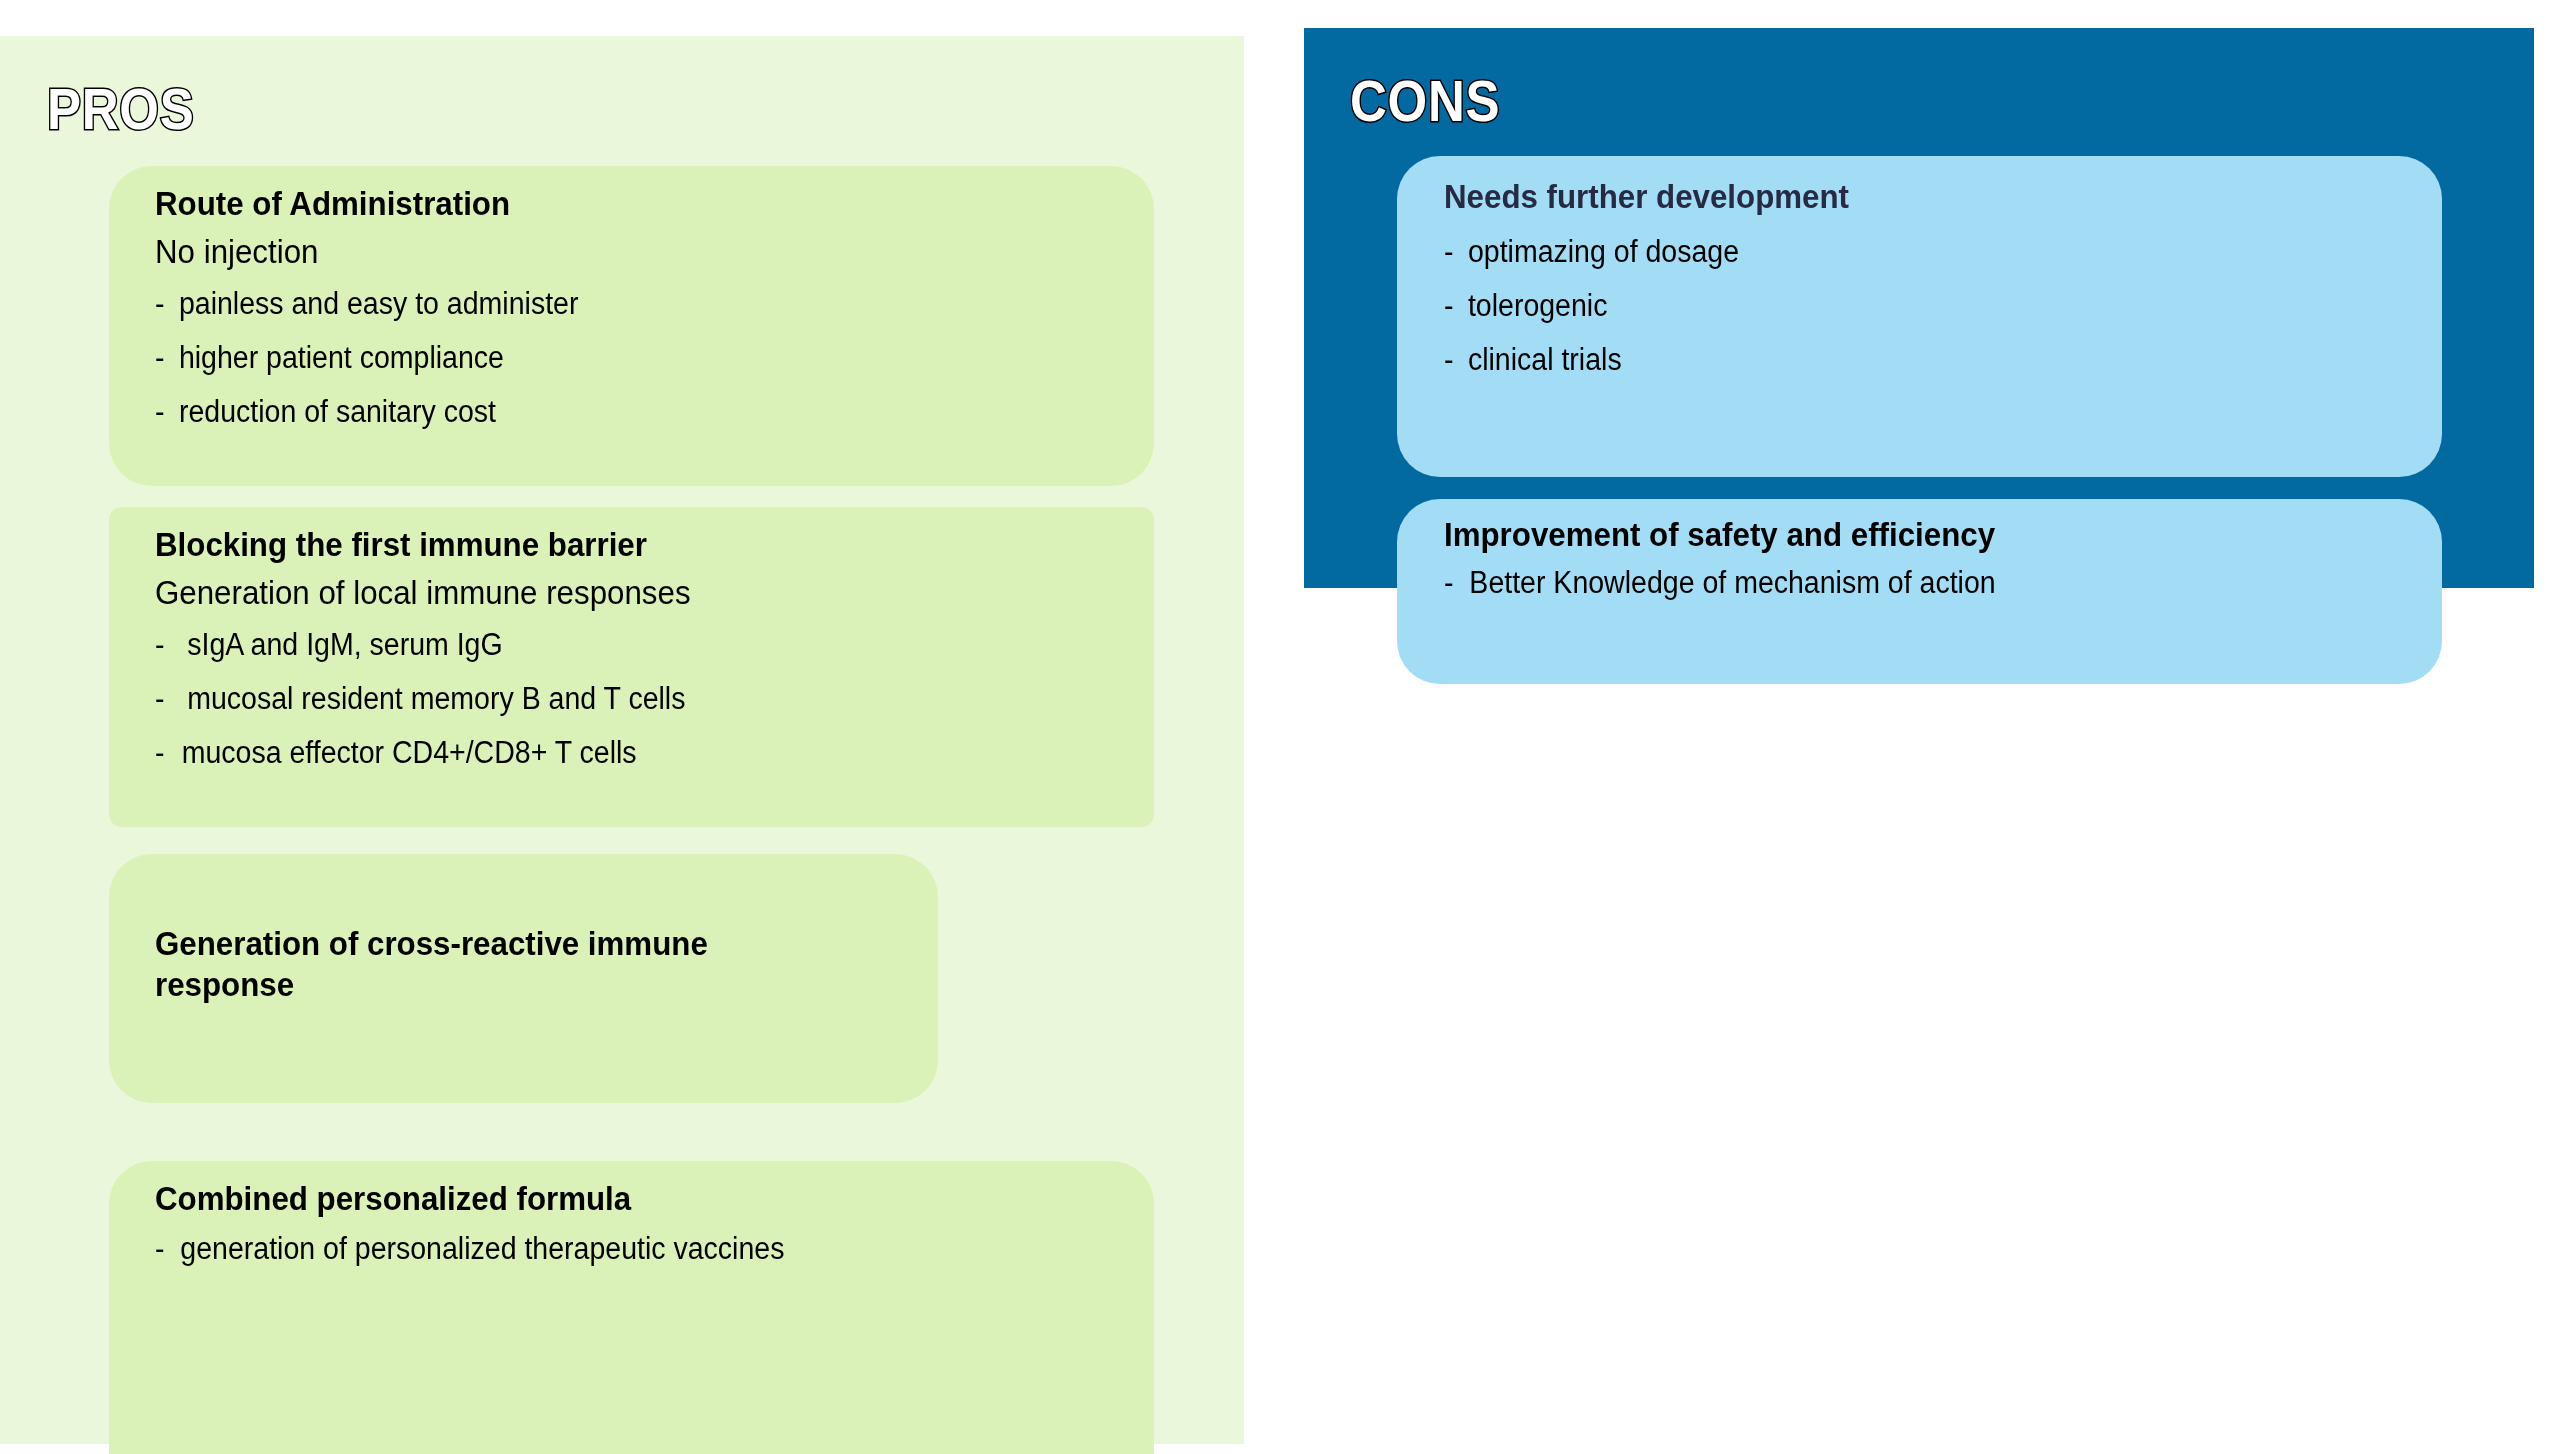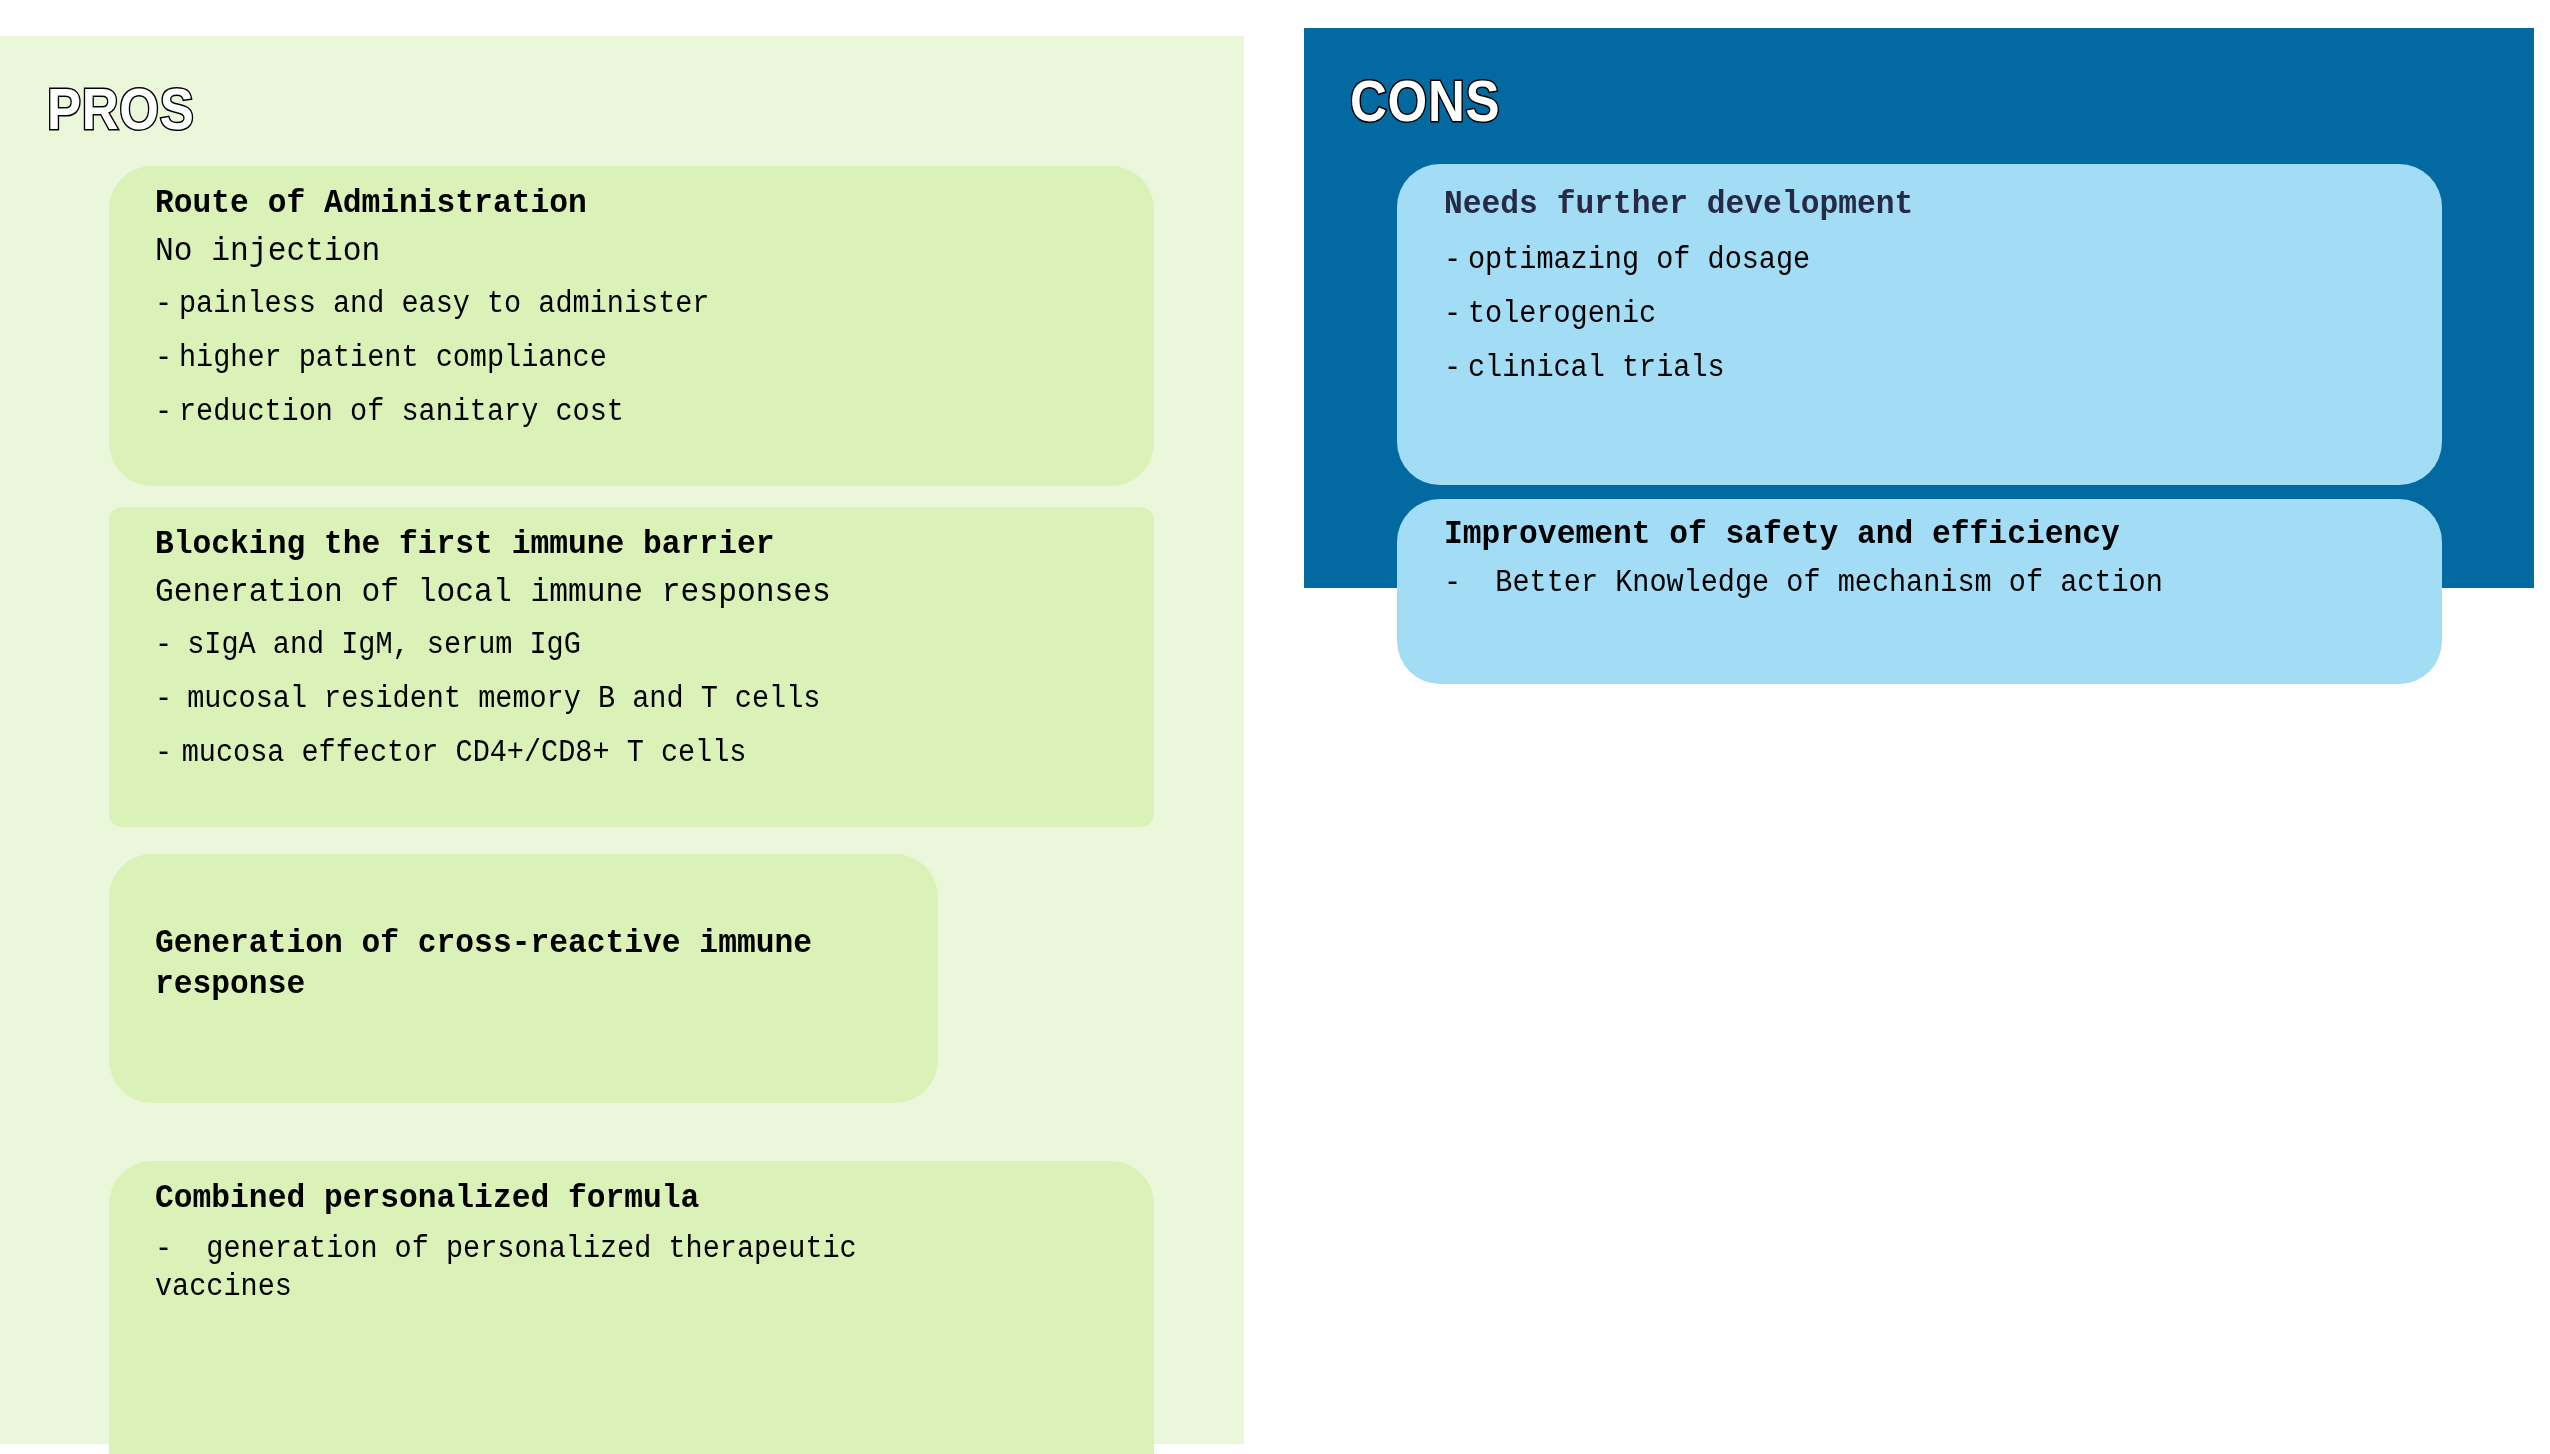--- a/index.html
+++ b/index.html
@@ -62,29 +62,28 @@
     padding: 0;
   }
   .card.green { background: #daf2b8; left: 109px; }
   .card.blue  { background: #a2ddf5; left: 93px; }
 
   #pros-card-1 { top: 130px;  width: 1045px; height: 320px; }
   #pros-card-2 { top: 471px;  width: 1045px; height: 320px; border-radius: 13px; }
   #pros-card-3 { top: 818px; width: 829px; height: 249px; }
   #pros-card-4 { top: 1090px; width: 1045px; height: 334px; margin-top: 35px; }
 
-  #cons-card-1 { top: 136px; width: 1045px; height: 321px; padding-left: 39px; }
+  #cons-card-1 { top: 128px; width: 1045px; height: 321px; padding-left: 39px; }
   #cons-card-2 { top: 471px; width: 1045px; height: 185px; }
 
   .card-inner {
     position: absolute;
     left: 46px;
     top: 20px;
     right: 23px;
-    font-family: Liberation Mono, monospace;
   }
   #pros-card-3 .card-inner { top: 69px; }
   #cons-card-1 .card-inner { left: 47px; top: 23px; }
   #cons-card-2 .card-inner { left: 47px; top: 18.4px; }
 
   
   .card-title {
     font-weight: 700;
     font-size: 34px;
     line-height: 1.0;

